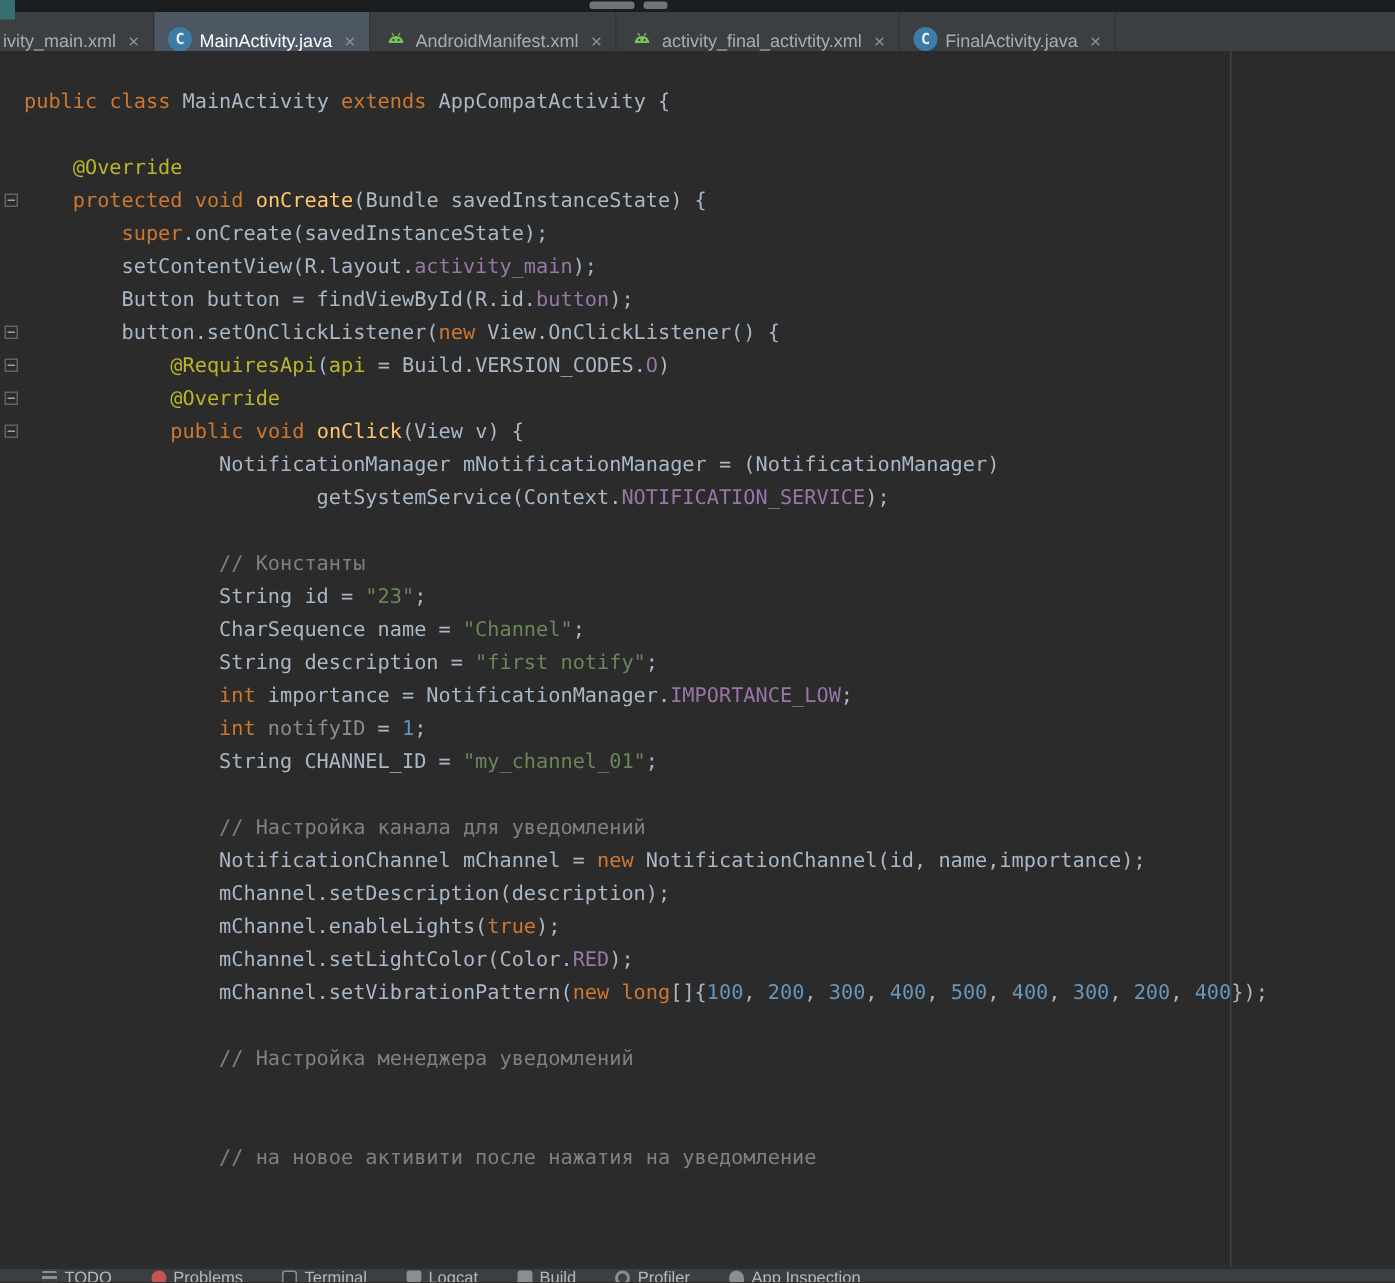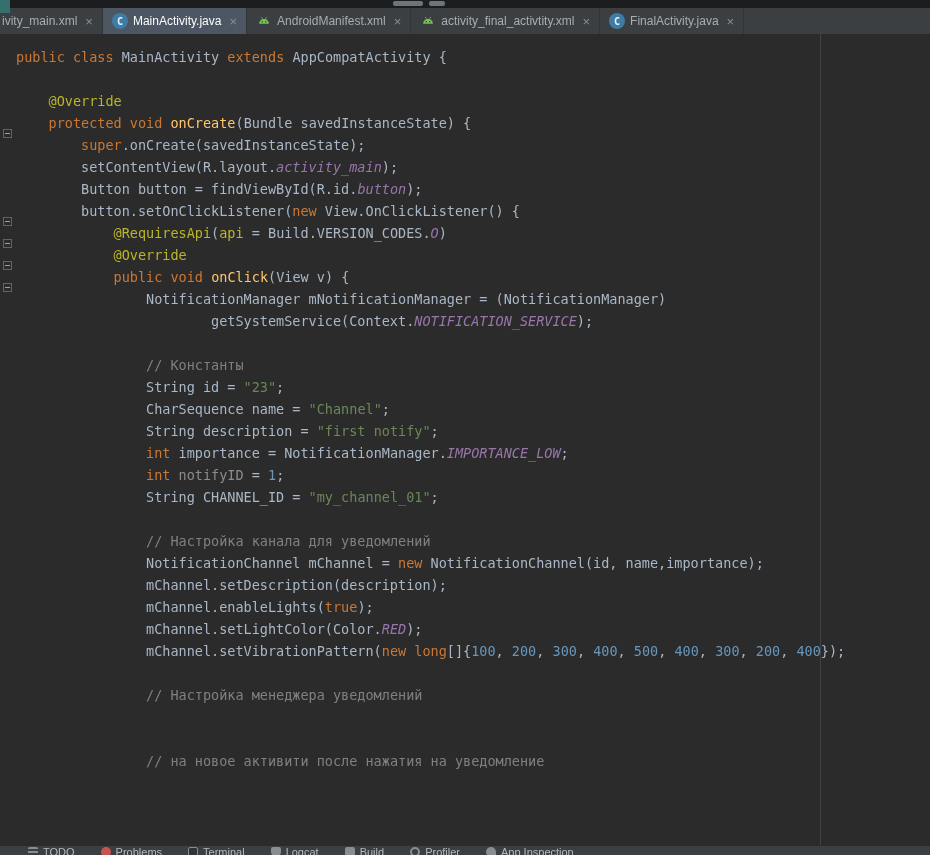--- a/index.html
+++ b/index.html
@@ -8,45 +8,45 @@
   .app{position:relative;width:930px;height:855px;background:var(--editor-bg);overflow:hidden}
 
   .topstrip{position:absolute;top:0;left:0;right:0;height:8px;background:#1b1d1e}
   .chip{position:absolute;top:1px;height:5px;border-radius:2px;background:#6e7477}
   .chip-a{left:393px;width:30px}
   .chip-b{left:429px;width:16px}
   .frag-teal{position:absolute;top:0;left:0;width:10px;height:13px;background:#35706e;z-index:6}
 
   .tabbar{position:absolute;top:8px;left:0;right:0;height:26px;background:var(--tabbar-bg);
           display:flex;align-items:stretch;font-size:12px;color:#a9adb0;z-index:4}
-  .tab{display:flex;align-items:center;gap:5px;padding:0 9px;border-right:1px solid #313537;
+  .tab{display:flex;align-items:flex-end;gap:5px;padding:0 9px;border-right:1px solid #313537;
        white-space:nowrap;cursor:default}
   .tab.active{background:var(--active-tab-bg);color:#fcfcfc}
   .tab.no-icon{padding-left:2px}
   .tab-label{display:inline-block}
   .tab-close{color:#8c9093;font-size:13px;margin-left:3px;line-height:1}
   .ficon{width:16px;height:16px;display:inline-flex;align-items:center;justify-content:center;flex:none}
   .class-ic{border-radius:50%;background:var(--class-icon-blue);color:#e8f1f8;font-size:10px;
             font-weight:bold;font-family:"DejaVu Sans Mono",monospace}
 
   .editor{position:absolute;top:34px;left:0;right:0;bottom:10px;background:var(--editor-bg);overflow:hidden}
   .margin-guide{position:absolute;top:0;bottom:0;width:1px;background:#3f4345}
   .gutter{position:absolute;left:0;top:0;bottom:0;width:15px}
   .fold{position:absolute;left:3px;width:9px;height:9px;border:1px solid #5f6466;background:#2b2b2b}
   .fold::after{content:"";position:absolute;left:1px;right:1px;top:3px;height:1px;background:#9ba0a3}
 
-  .code{position:absolute;left:16px;top:12px;font-family:"DejaVu Sans Mono",monospace;font-size:13.5px}
+  .code{position:absolute;left:16px;top:23px;font-family:"DejaVu Sans Mono",monospace;font-size:13.5px}
   .line{height:22px;line-height:22px;white-space:pre}
   .c-def{color:var(--def)}
   .c-kw{color:var(--kw)}
   .c-str{color:var(--str)}
   .c-num{color:var(--num)}
   .c-com{color:var(--com)}
   .c-ann{color:var(--ann)}
-  .c-const{color:var(--const);font-style:italic}
+  .c-const{color:var(--const);}
   .c-method{color:var(--method)}
   .c-gray{color:var(--gray)}
   .c-ul{color:var(--def);text-underline-offset:3px}
 
   .statusbar{position:absolute;left:0;right:0;bottom:0;height:10px;background:var(--statusbar-bg);
              border-top:1px solid #292b2c;overflow:hidden;z-index:5}
   .sb-row{display:flex;align-items:flex-start;gap:26px;padding:1px 0 0 28px}
   .sb-item{display:flex;align-items:flex-start;gap:5px;font-size:11px;line-height:11px;color:#b6b9bb;white-space:nowrap}
   .sb-ic{width:10px;height:10px;background:#8a8e90;border-radius:2px;flex:none}
   .problems-icon{border-radius:50%;background:var(--problems-red)}

